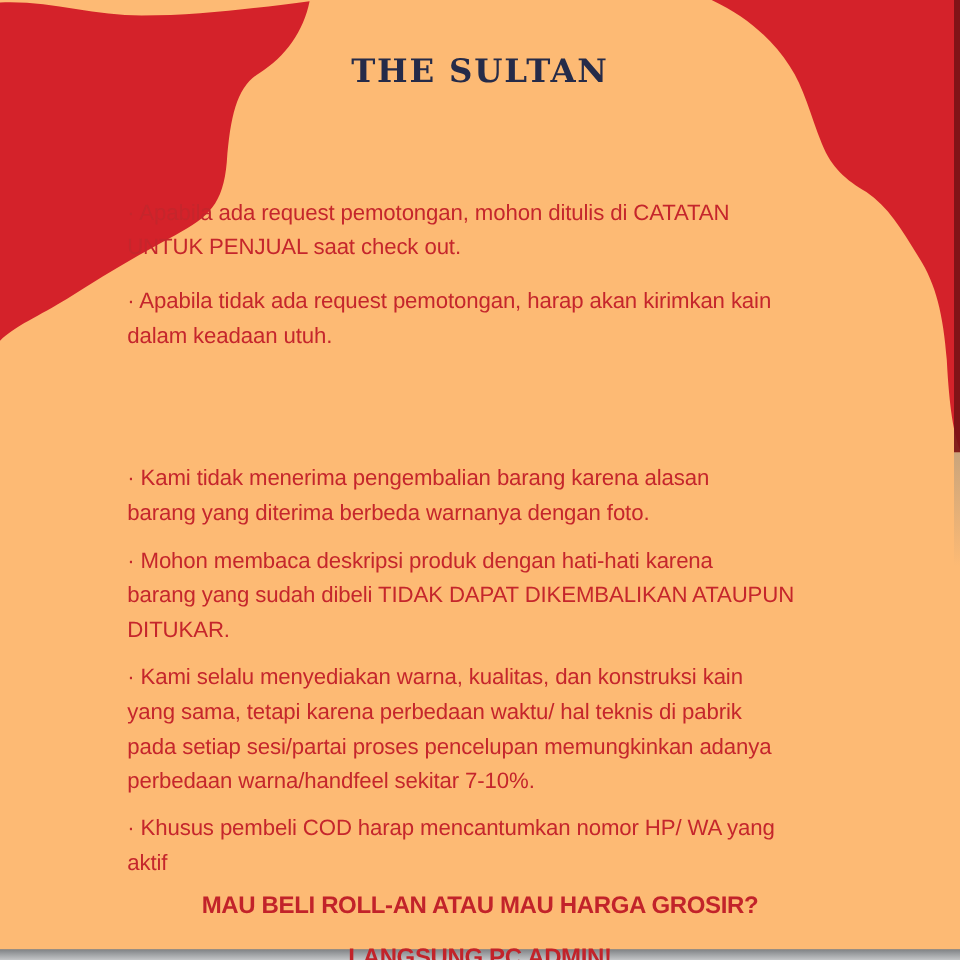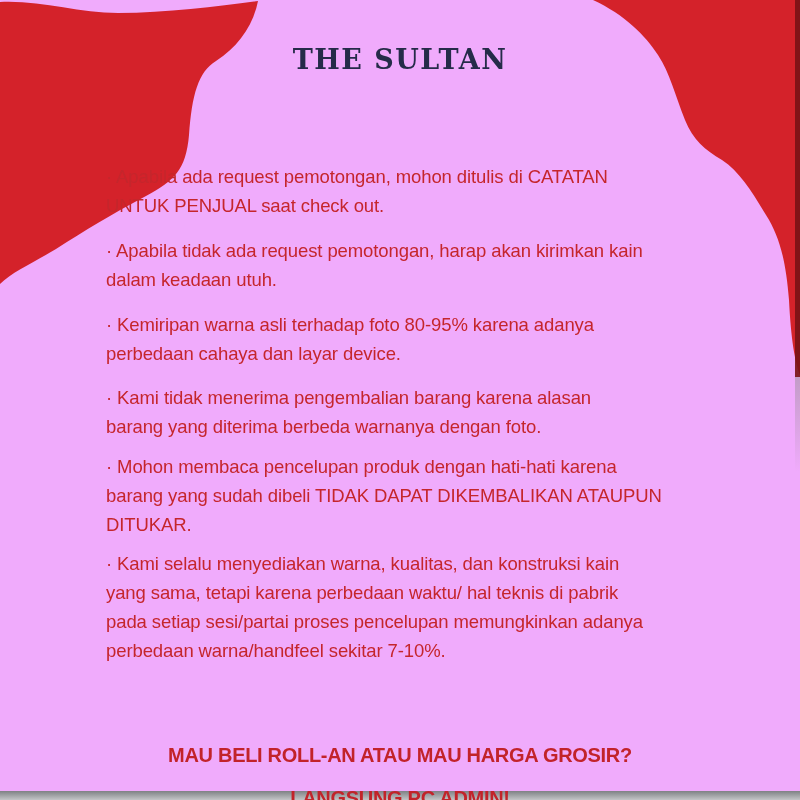--- a/index.html
+++ b/index.html
@@ -1,19 +1,19 @@
 <!DOCTYPE html>
 <html><head>
 <meta charset="utf-8">
 <style>
   html,body{margin:0;padding:0;background:#e8e8e8;}
   .canvas{
     position:relative;
     width:800px;height:800px;
-    background:#f0abfc;
+    background:#fdba74;
     overflow:hidden;
     font-family:"Liberation Sans", sans-serif;
   }
   .blob{position:absolute;top:0;left:0;width:800px;height:800px;pointer-events:none;}
   .edge-right-top{
     position:absolute;right:0;top:0;width:5px;height:377px;
     background:#7a1216;opacity:.92;
   }
   .edge-right-fade{
     position:absolute;right:0;top:377px;width:5px;height:95px;
@@ -110,28 +110,28 @@
   <div class="edge-right-fade"></div>
   <div class="edge-bottom"></div>
 
   <div class="brand">THE SULTAN</div>
 
 
   <p class="note n1">· Apabila ada request pemotongan, mohon ditulis di CATATAN
 UNTUK PENJUAL saat check out.</p>
   <p class="note n2">· Apabila tidak ada request pemotongan, harap akan kirimkan kain
 dalam keadaan utuh.</p>
-  <p class="note n3">· Kemiripan warna asli terhadap foto 80-95% karena adanya
-perbedaan cahaya dan layar device.</p>
   <p class="note n4">· Kami tidak menerima pengembalian barang karena alasan
 barang yang diterima berbeda warnanya dengan foto.</p>
-  <p class="note n5">· Mohon membaca pencelupan produk dengan hati-hati karena
+  <p class="note n5">· Mohon membaca deskripsi produk dengan hati-hati karena
 barang yang sudah dibeli TIDAK DAPAT DIKEMBALIKAN ATAUPUN
 DITUKAR.</p>
   <p class="note n6">· Kami selalu menyediakan warna, kualitas, dan konstruksi kain
 yang sama, tetapi karena perbedaan waktu/ hal teknis di pabrik
 pada setiap sesi/partai proses pencelupan memungkinkan adanya
 perbedaan warna/handfeel sekitar 7-10%.</p>
+  <p class="note n7">· Khusus pembeli COD harap mencantumkan nomor HP/ WA yang
+aktif</p>
 
   <p class="footer">MAU BELI ROLL-AN ATAU MAU HARGA GROSIR?
 LANGSUNG PC ADMIN!</p>
 
 </div>
 
 </body></html>

